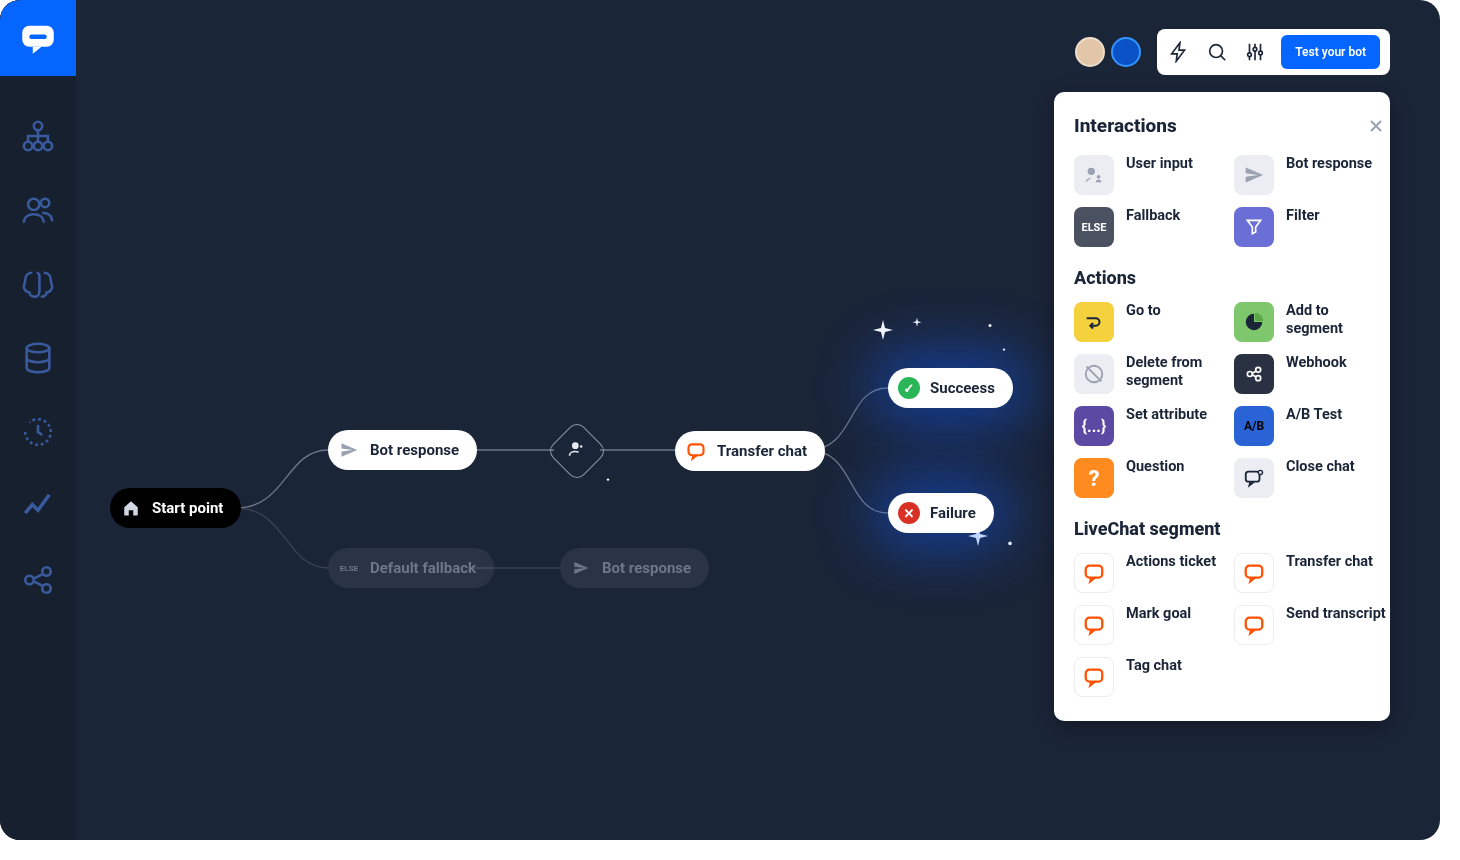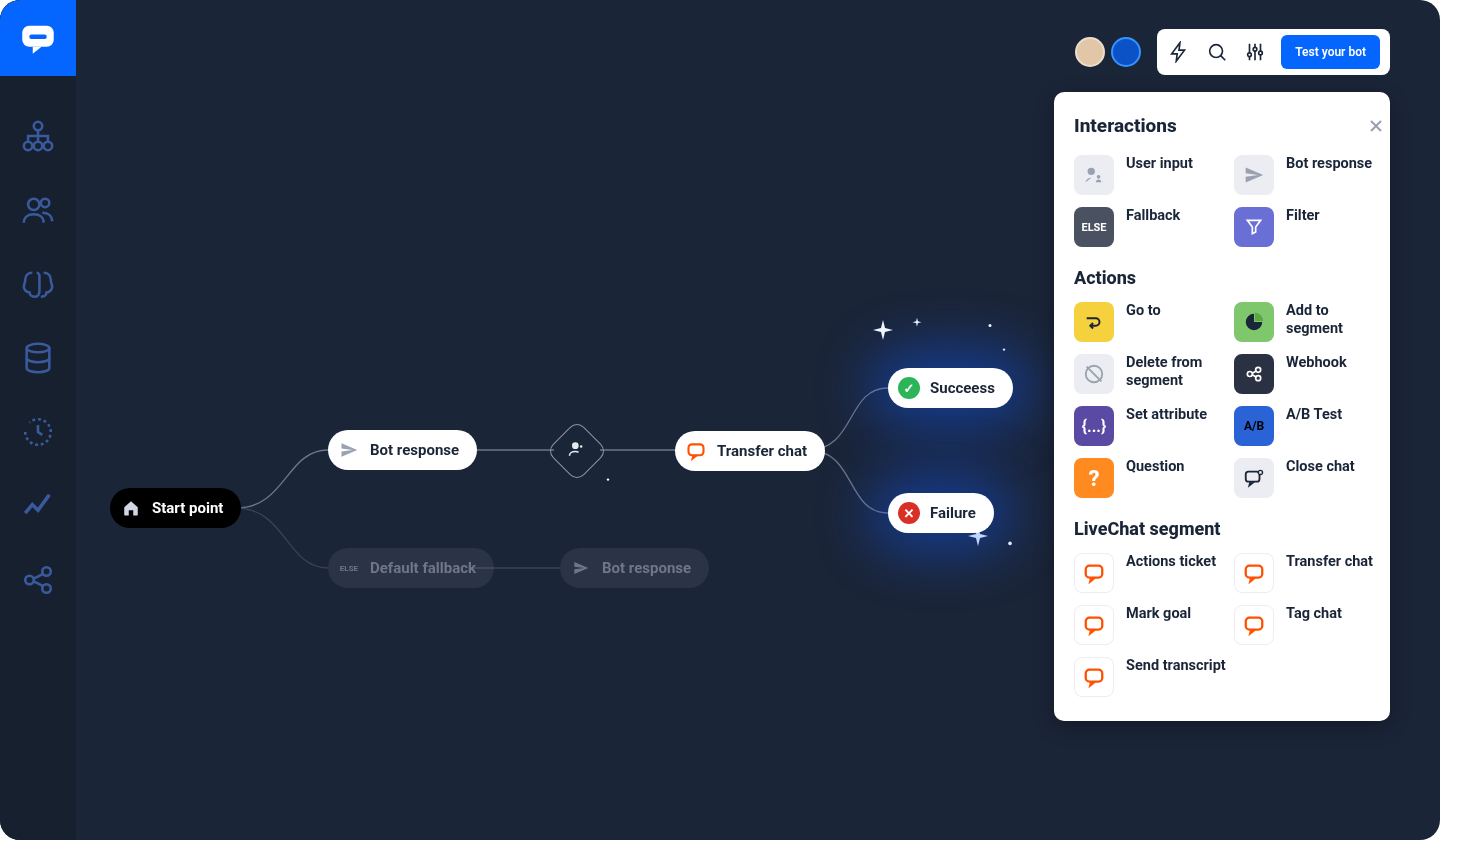--- a/index.html
+++ b/index.html
@@ -411,27 +411,27 @@
           </div>
         <div class="ilabel">Mark goal</div>
       </div>
       <div class="item">
         <div class="iicon bg-white">
             <svg width="22" height="22" viewBox="0 0 24 24" fill="none" stroke="#ff5100" stroke-width="2.5">
               <rect x="3" y="4" width="18" height="13" rx="4"></rect>
               <path d="M9 17l-1 4 5-4"></path>
             </svg>
           </div>
-        <div class="ilabel">Tag chat</div>
+        <div class="ilabel">Send transcript</div>
       </div>
       <div class="item">
         <div class="iicon bg-white">
             <svg width="22" height="22" viewBox="0 0 24 24" fill="none" stroke="#ff5100" stroke-width="2.5">
               <rect x="3" y="4" width="18" height="13" rx="4"></rect>
               <path d="M9 17l-1 4 5-4"></path>
             </svg>
           </div>
-        <div class="ilabel">Send transcript</div>
+        <div class="ilabel">Tag chat</div>
       </div>
     </div>
   </div>
 
 </div>
 
 </body></html>

